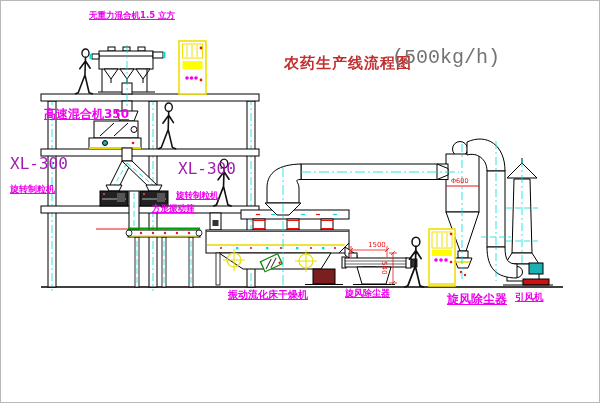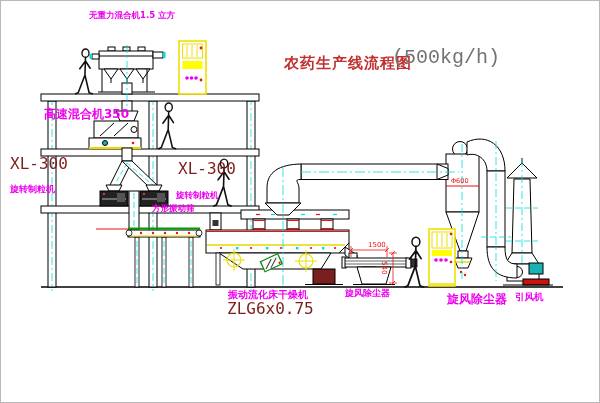--- a/index.html
+++ b/index.html
@@ -1,21 +1,21 @@
 <!DOCTYPE html>
 <html><head>
 <meta charset="utf-8">
 <style>
   html,body{margin:0;padding:0;background:#fff;}
   .canvas{position:relative;width:600px;height:403px;background:#ffffff;overflow:hidden;
           border:1px solid #b8b8b8;box-sizing:border-box;
           font-family:"DejaVu Sans","Liberation Sans",sans-serif;}
   .canvas svg{position:absolute;left:0;top:0;}
-  .lbl{position:absolute;color:#ee00ee;font-weight:bold;white-space:nowrap;line-height:1.05;}
-  .lbl-model{position:absolute;color:#7f1d1d;font-family:"DejaVu Sans Mono","Liberation Mono",monospace;
+  .lbl{position:absolute;color:#ee00ee;font-weight:bold;white-space:nowrap;line-height:1.05;text-decoration:underline;}
+  .lbl-model{position:absolute;color:#a21caf;font-family:"DejaVu Sans Mono","Liberation Mono",monospace;
              font-weight:normal;white-space:nowrap;line-height:1;}
   .dim{position:absolute;color:#ee1111;font-size:7px;white-space:nowrap;line-height:1;}
   .title-zh{position:absolute;left:283px;top:53px;color:#c03030;font-size:15px;font-weight:bold;
             letter-spacing:1px;white-space:nowrap;}
   .title-cap{position:absolute;left:391px;top:45px;color:#737373;font-size:20px;
              font-family:Liberation Mono, monospace;white-space:nowrap;}
 </style>
 </head>
 <body>
 
@@ -299,21 +299,20 @@
 
 <span class="lbl-model" style="left:9px;top:155px;font-size:16px;">XL-300</span>
 <span class="lbl" style="left:9px;top:184px;font-size:9px;">旋转制粒机</span>
 
 <span class="lbl-model" style="left:177px;top:160px;font-size:16px;">XL-300</span>
 <span class="lbl" style="left:175px;top:190px;font-size:8.5px;">旋转制粒机</span>
 
 <span class="lbl" style="left:151px;top:203px;font-size:8.5px;">方形振动筛</span>
 
 <span class="lbl" style="left:227px;top:289px;font-size:10px;">振动流化床干燥机</span>
-<span class="lbl-model" style="left:226px;top:300px;font-size:16px;">ZLG6x0.75</span>
 
 <span class="lbl" style="left:344px;top:288px;font-size:9px;">旋风除尘器</span>
 
 <span class="lbl" style="left:446px;top:292px;font-size:12px;">旋风除尘器</span>
 <span class="lbl" style="left:514px;top:291px;font-size:9.5px;">引风机</span>
 
 <span class="dim" style="left:367px;top:241px;">1500</span>
 <span class="dim" style="left:386px;top:260px;transform:rotate(90deg);transform-origin:left top;">540</span>
 <span class="dim" style="left:450px;top:177px;font-size:6.5px;">Φ600</span>
 

